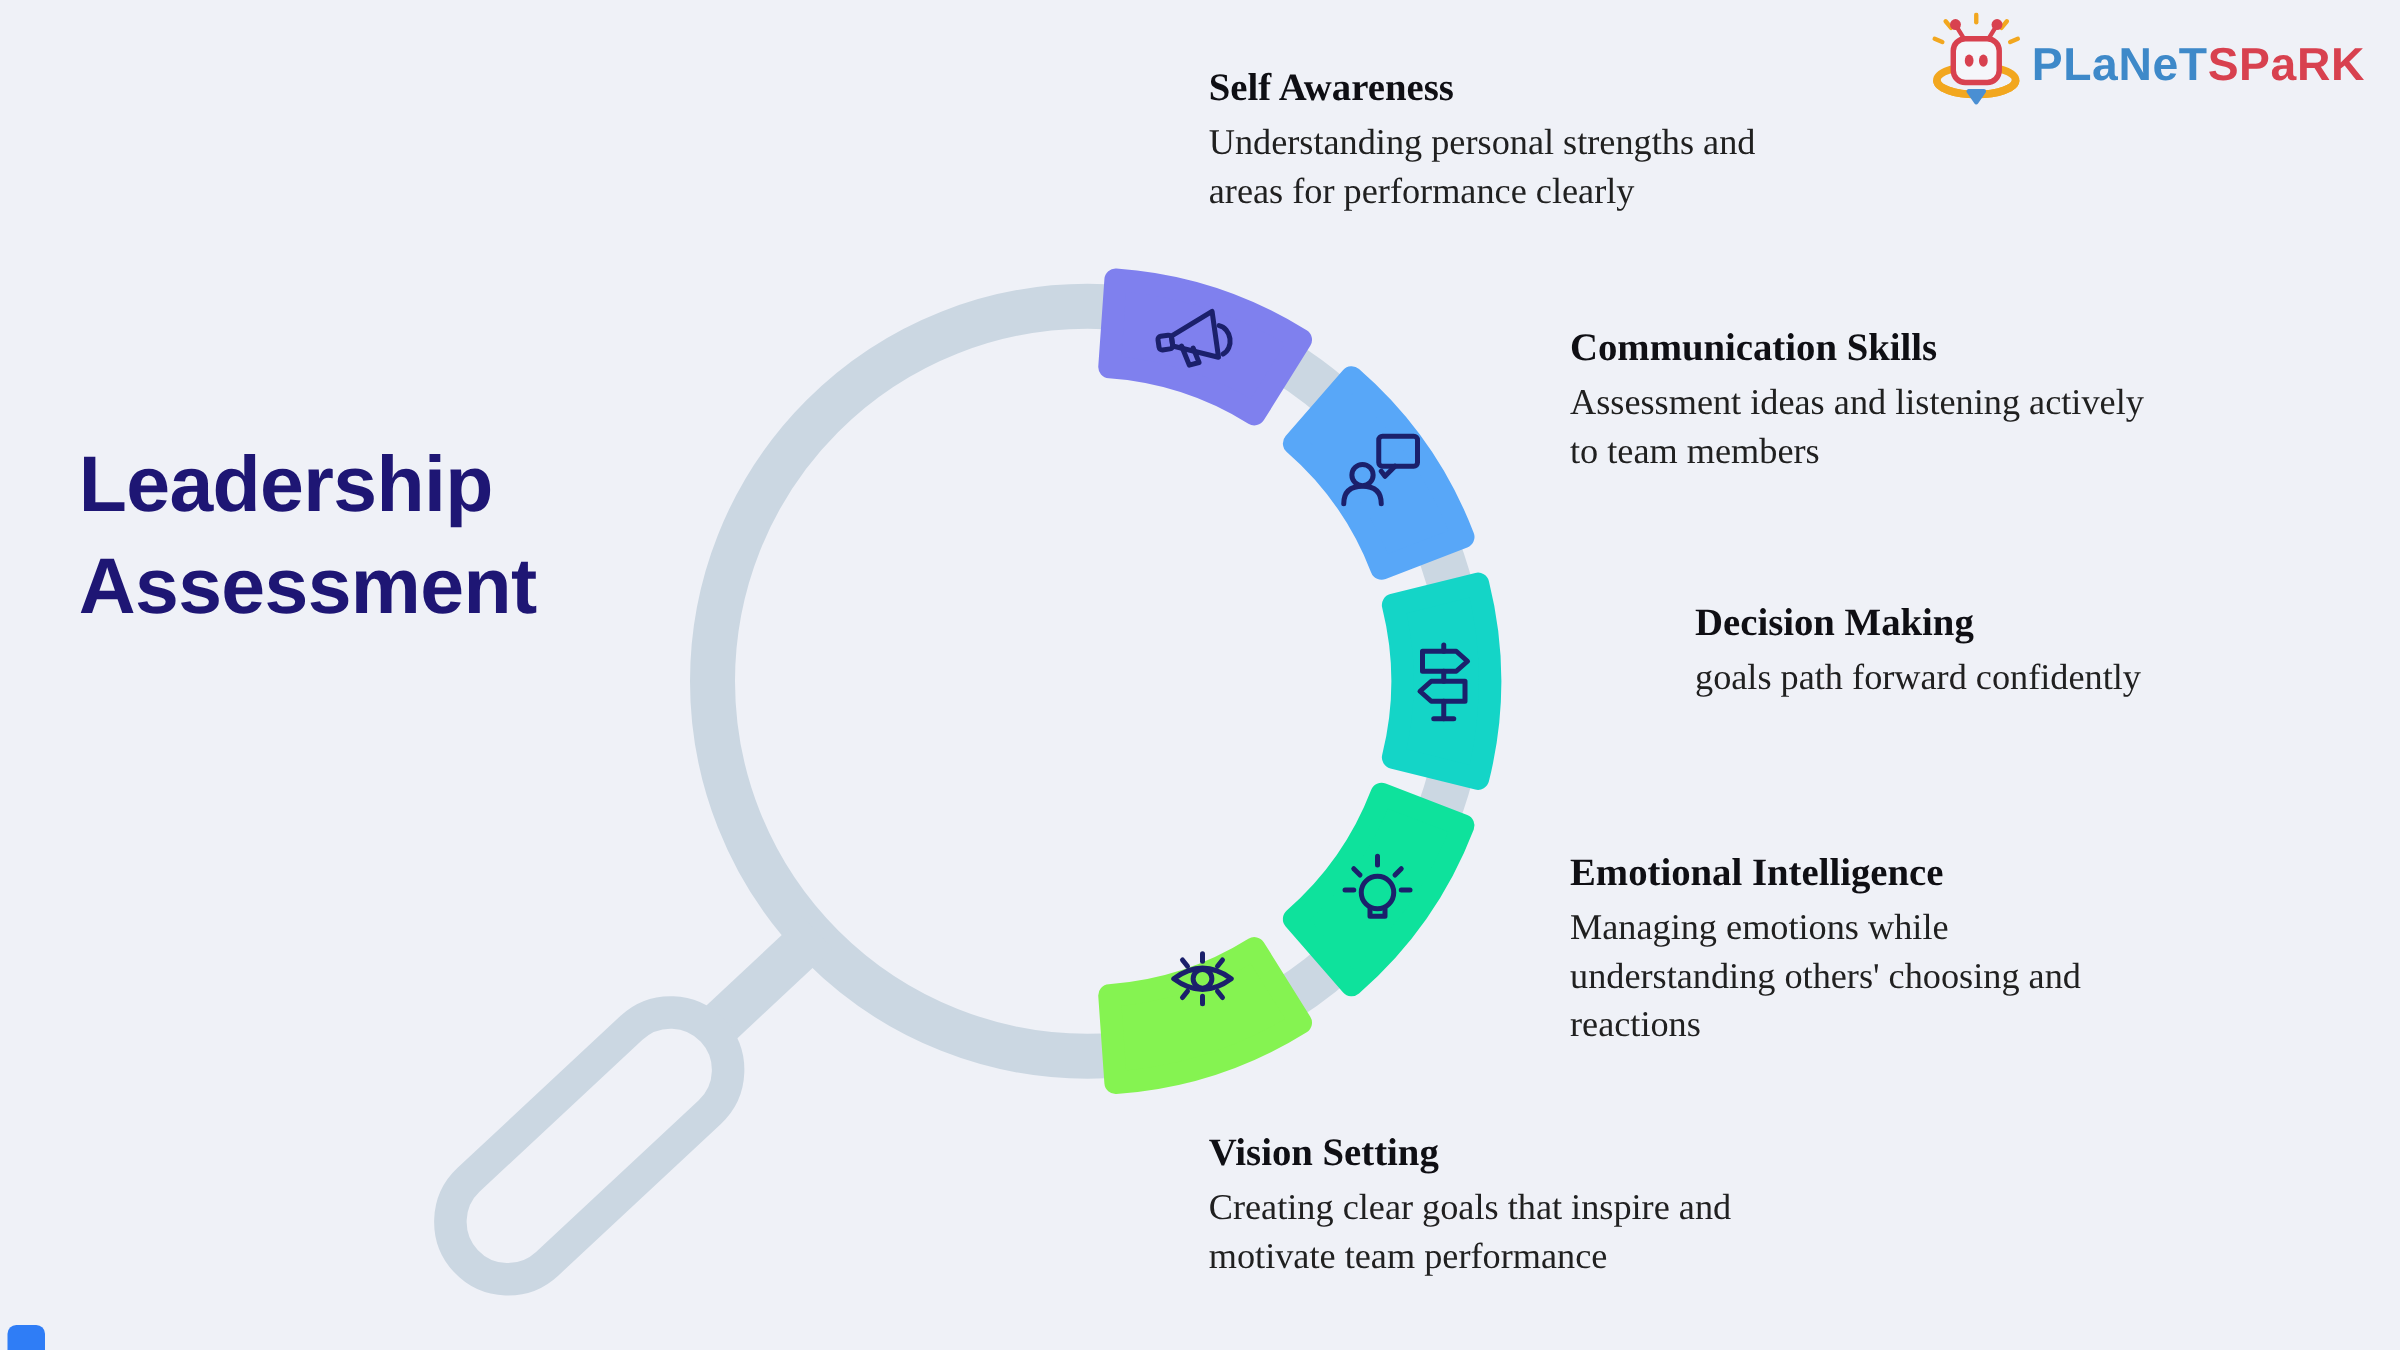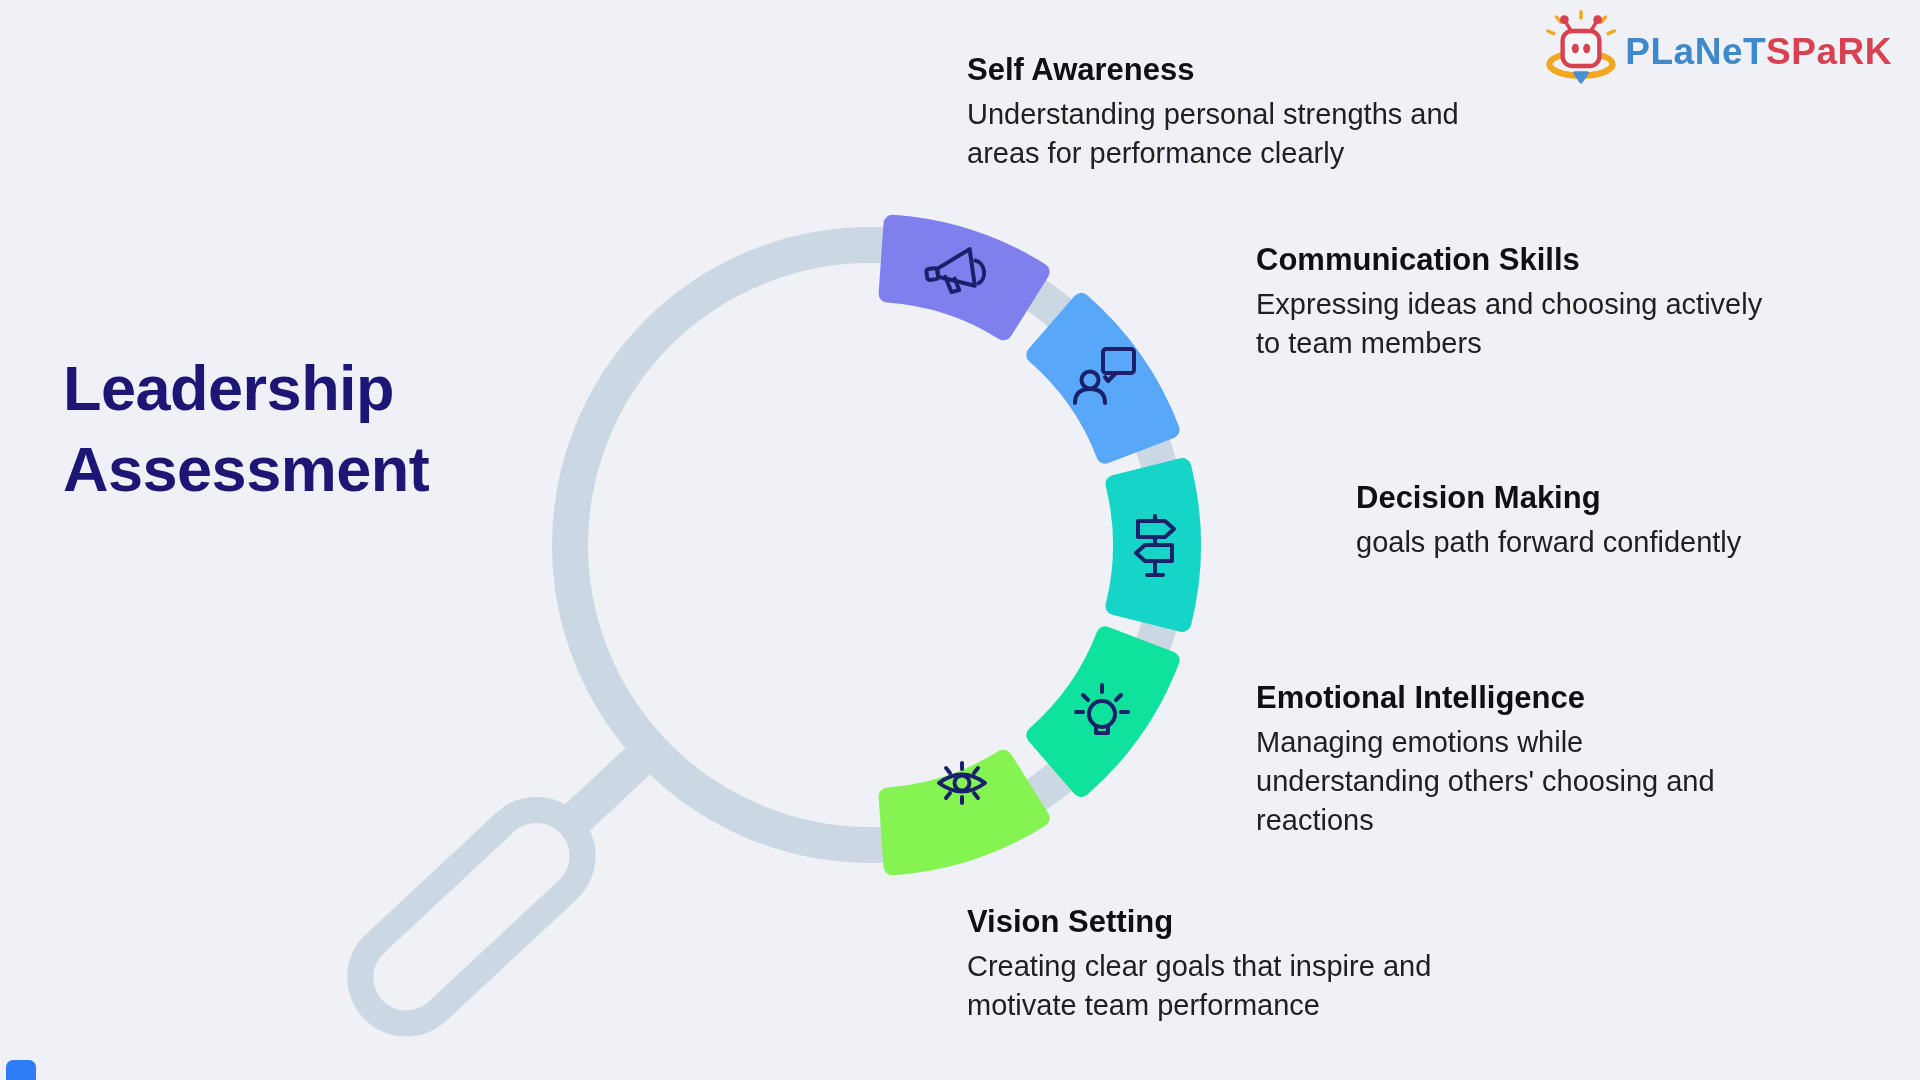--- a/index.html
+++ b/index.html
@@ -6,25 +6,25 @@
   .stage{position:relative;width:1920px;height:1080px;background:#eff1f7;
          font-family:"Liberation Sans",sans-serif;overflow:hidden;}
   svg{display:block;}
   .graphic{position:absolute;left:0;top:0;}
 
   
   .title{position:absolute;left:63px;top:348px;color:#1e1674;
          font-size:63px;font-weight:700;line-height:81px;letter-spacing:-0.5px;}
 
   
-  .skill{position:absolute;color:#202020;}
+  .skill{position:absolute;color:#202020;font-family:Liberation Serif, serif;}
   .skill .head{font-size:31px;font-weight:700;color:#0f0f14;margin-bottom:7px;}
   .skill .line{font-size:29px;line-height:39px;font-weight:400;}
   .skill-self{left:967px;top:52px;}
-  .skill-comm{left:1256px;top:242px;}
+  .skill-comm{left:1256px;top:260px;}
   .skill-decision{left:1356px;top:480px;}
   .skill-emotional{left:1256px;top:680px;}
   .skill-vision{left:967px;top:904px;}
 
   
   .logo{position:absolute;top:10px;right:28px;display:flex;align-items:center;}
   .logo-text{font-size:37px;font-weight:700;letter-spacing:0.5px;}
   .logo-text .p1{color:#3e89c9;}
   .logo-text .p2{color:#d8414f;}
 
@@ -106,21 +106,21 @@
 
   <div class="skill skill-self">
     <div class="head">Self Awareness</div>
     <div class="line">Understanding personal strengths and</div>
     <div class="line">areas for performance clearly</div>
     <div class="line"></div>
   </div>
 
   <div class="skill skill-comm">
     <div class="head">Communication Skills</div>
-    <div class="line">Expressing ideas and choosing actively</div>
+    <div class="line">Assessment ideas and listening actively</div>
     <div class="line">to team members</div>
     <div class="line"></div>
   </div>
 
   <div class="skill skill-decision">
     <div class="head">Decision Making</div>
     <div class="line">goals path forward confidently</div>
     <div class="line"></div>
   </div>
 

